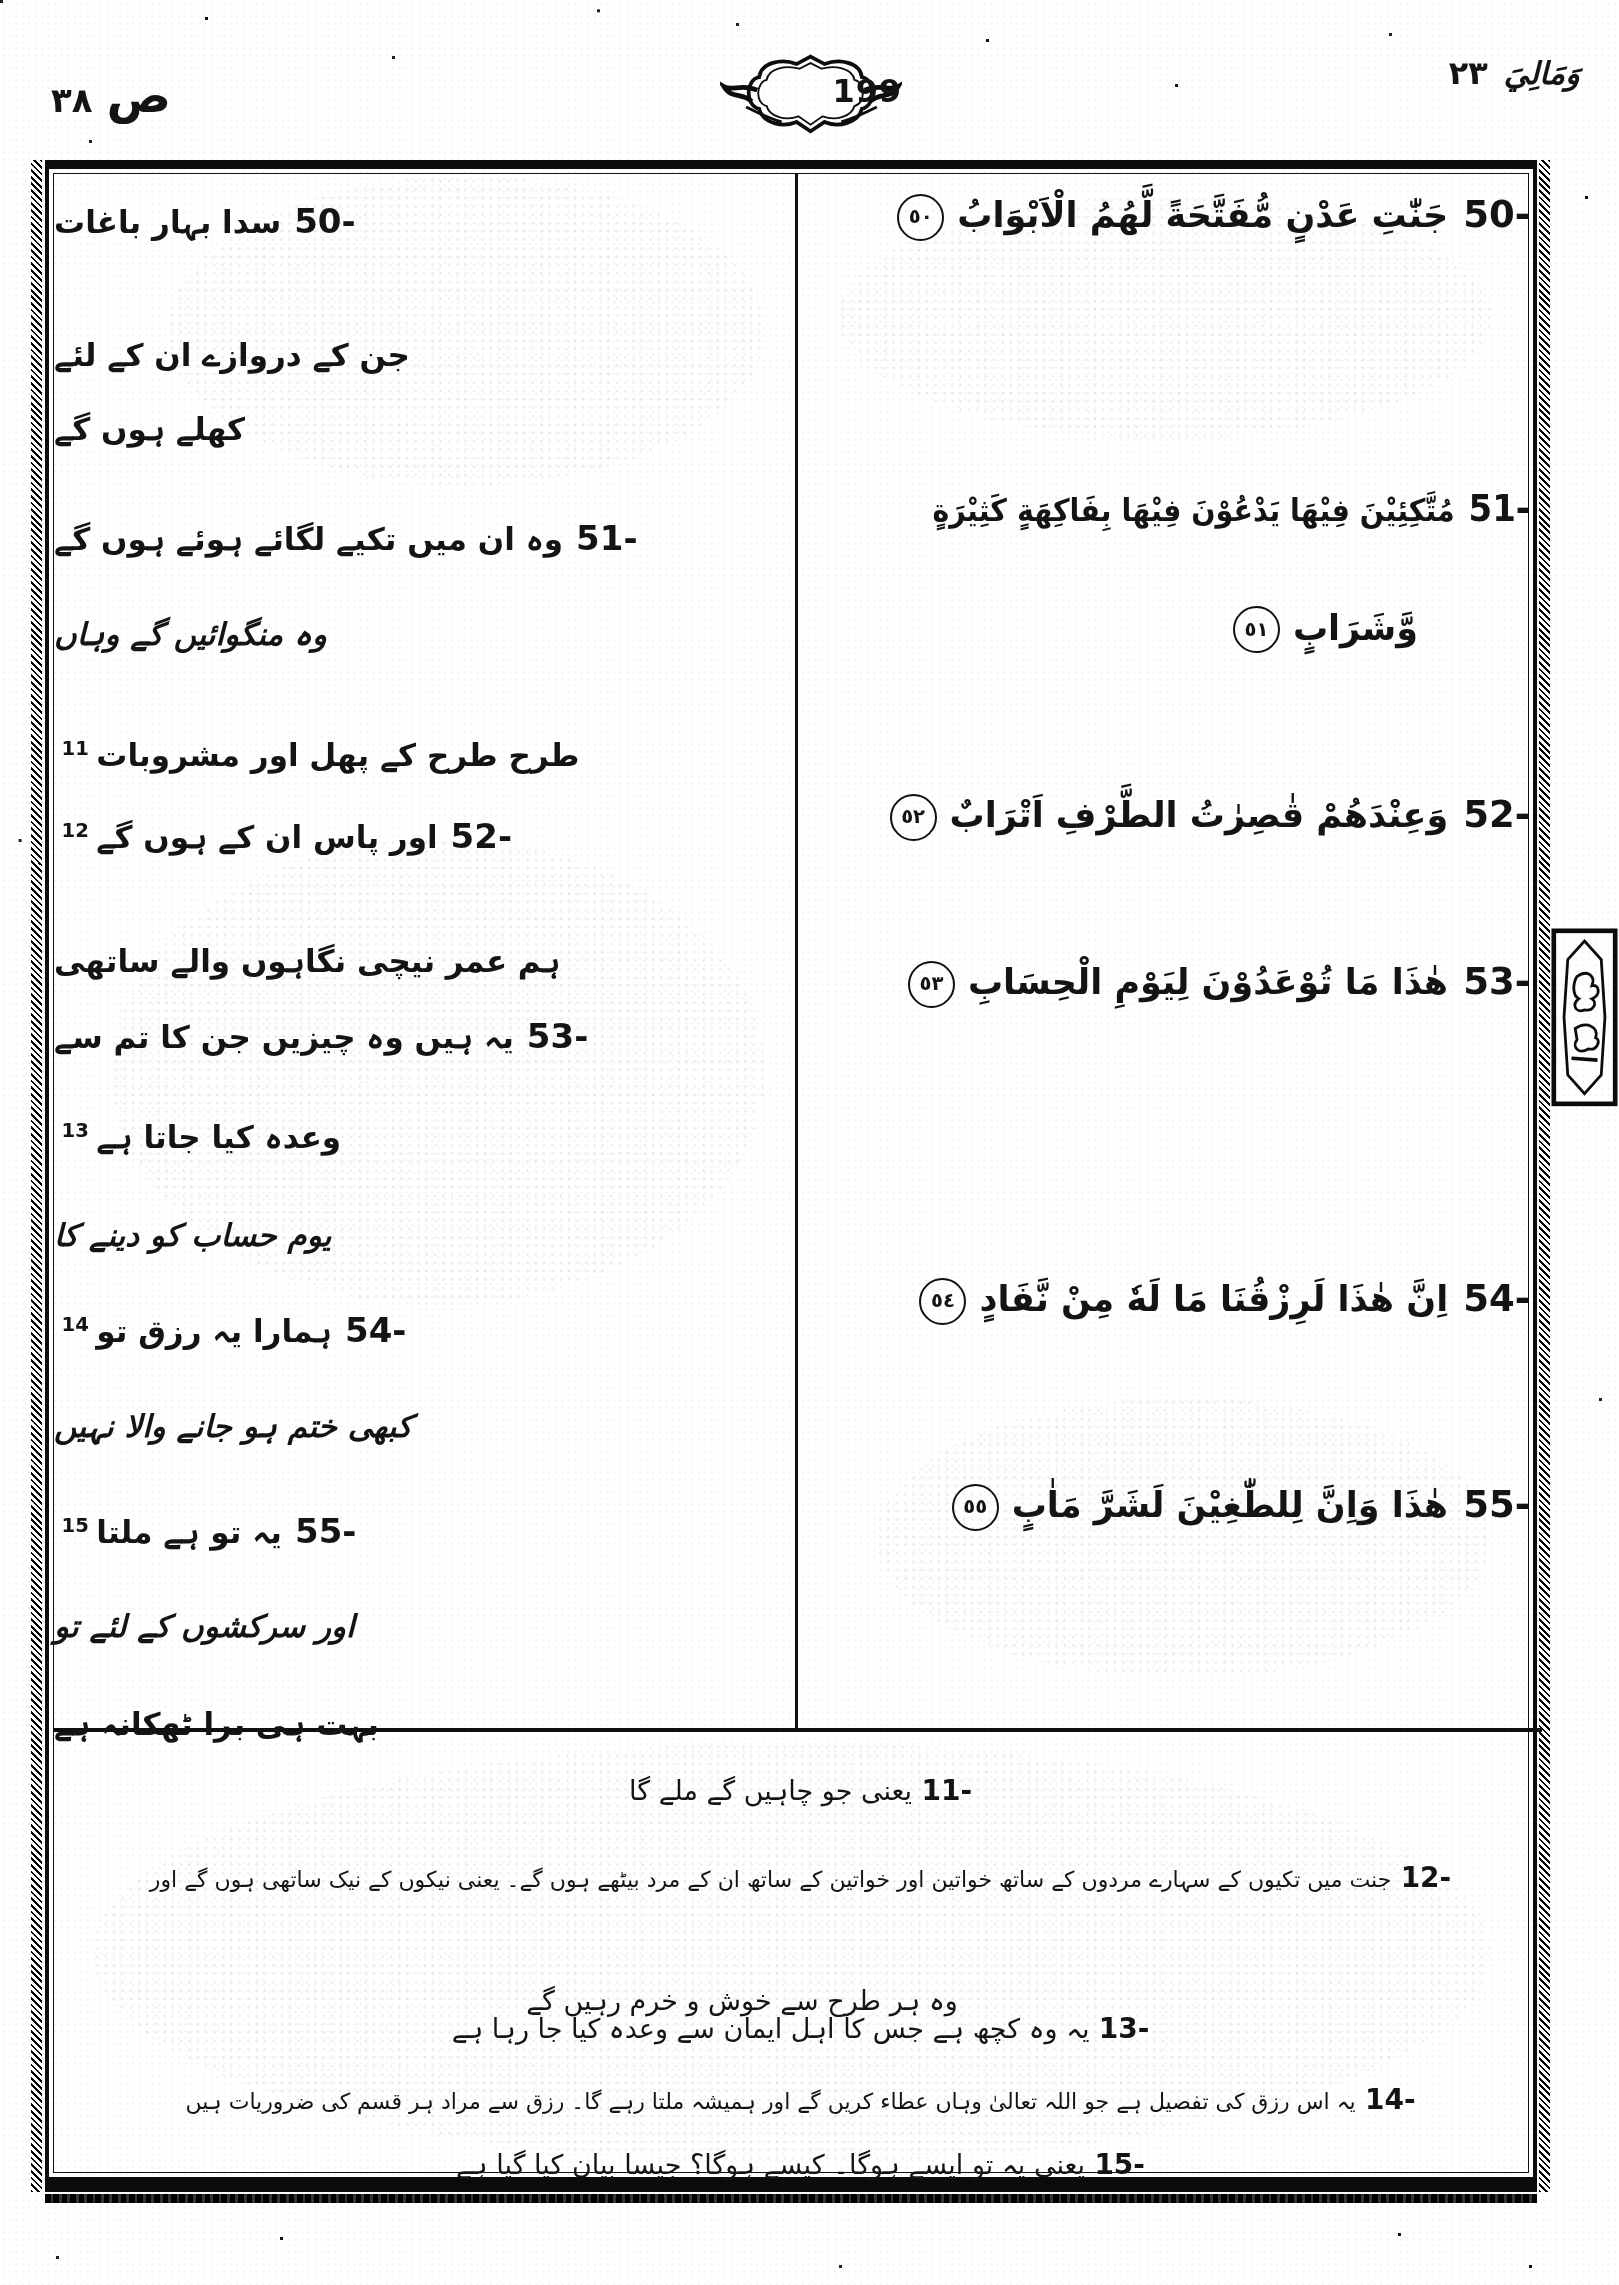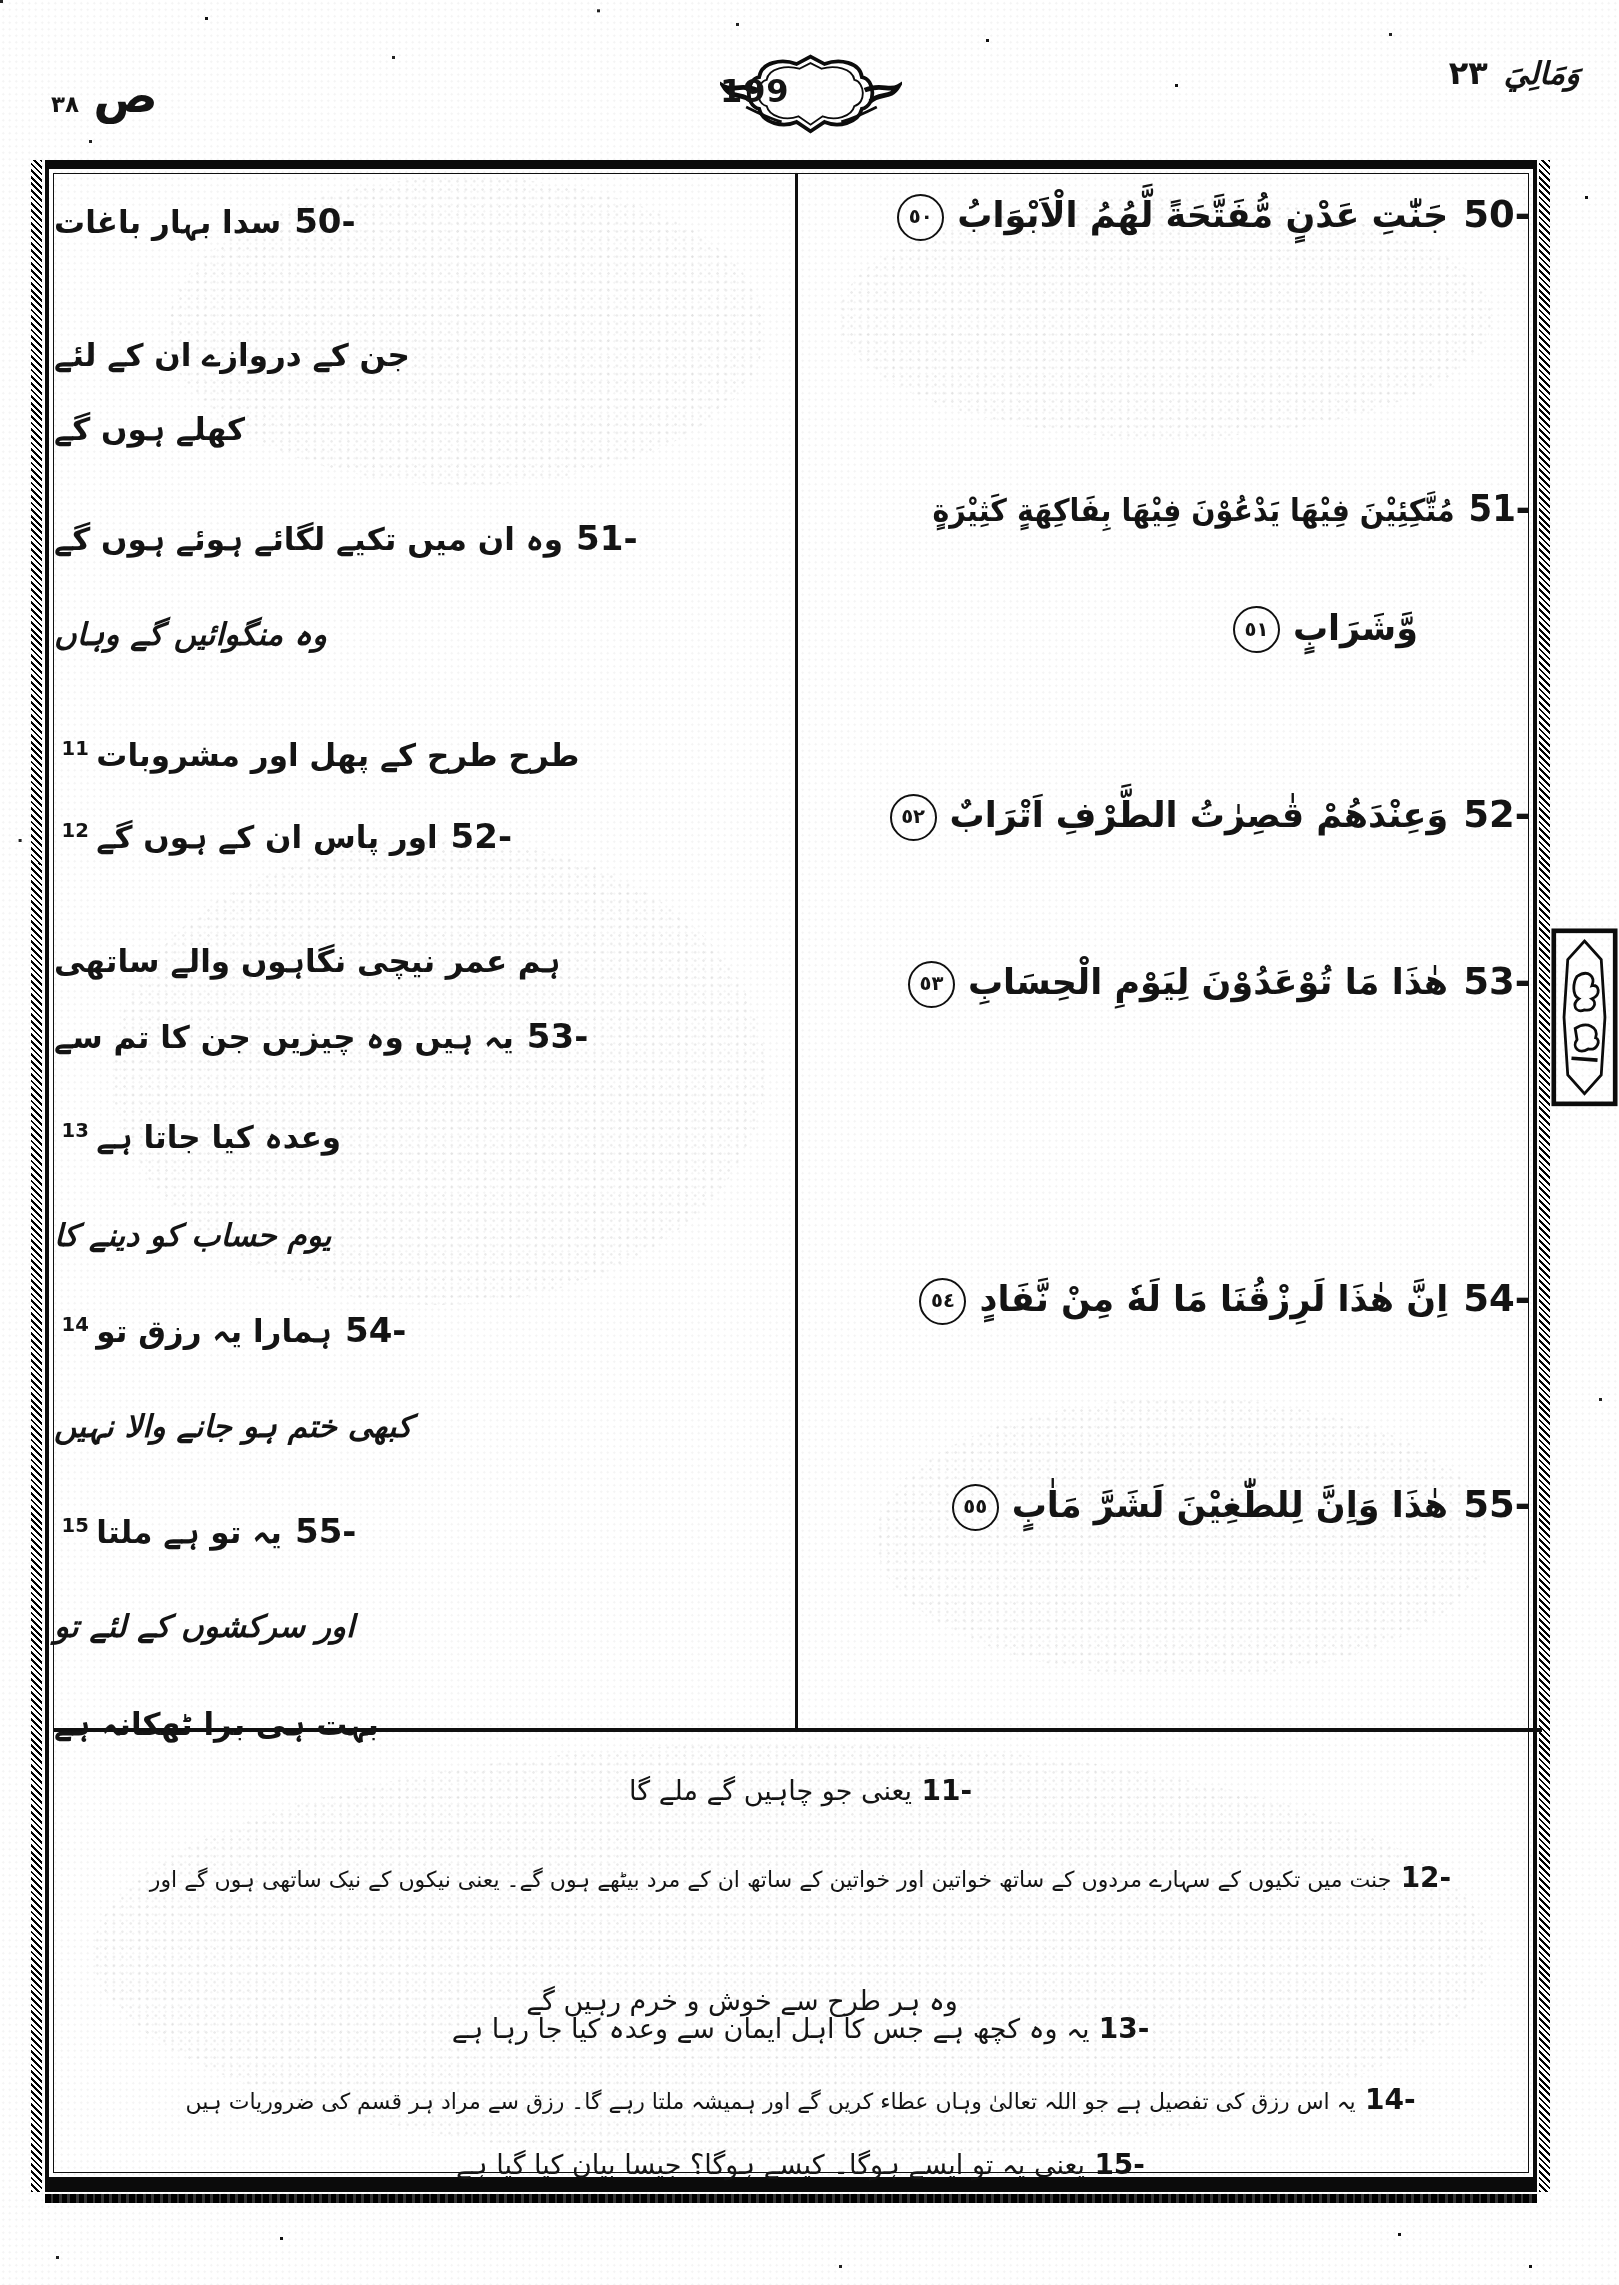--- a/index.html
+++ b/index.html
@@ -23,28 +23,28 @@
   }
   .specks{position:absolute;top:0;left:0;width:2.8px;height:2.8px;background:#222;z-index:2;
     box-shadow:205px 17px #111,597px 9.3px #222,986px 39px #111,1389px 33px #222,
       89px 140px #222,1585px 196px #111,18.6px 839px #222,1599px 1398px #222,
       280px 2237px #111,839px 2265px #222,1398px 2233px #111,56px 2256px #222,
       392px 56px #222,1175px 84px #111,736px 23px #222,1529px 2265px #111;}
   
   .header{position:absolute;top:0;left:0;width:100%;height:154px;z-index:5;}
   .hdr-left{position:absolute;left:51px;top:67px;direction:rtl;white-space:nowrap;}
   .hdr-left .surah{font-size:48px;font-weight:700;}
-  .hdr-left .num{font-size:23px;font-weight:700;margin-right:9.3px;}
+  .hdr-left .num{font-size:34px;font-weight:700;margin-right:9.3px;}
   .hdr-right{position:absolute;right:39px;top:54px;direction:rtl;white-space:nowrap;}
   .hdr-right .name{font-size:31px;font-weight:700;font-style:italic;}
   .hdr-right .num{font-size:32px;font-weight:700;margin-right:11.2px;}
   .medallion{position:absolute;left:720px;top:51px;width:182px;height:86px;}
   .medallion svg{position:absolute;inset:0;}
   .medallion .pg{
-    position:absolute;left:0;right:0;top:20.5px;text-align:left;
+    position:absolute;left:0;right:0;top:20.5px;text-align:right;
     font-size:32px;font-weight:700;letter-spacing:0.9px;direction:ltr;
   }
   
   .frame{
     position:absolute;left:45px;top:160px;width:1492px;height:2032px;z-index:3;
     border-top:9.3px solid #0b0b0b;border-bottom:15px solid #0b0b0b;
     border-left:4.7px solid #0b0b0b;border-right:4.7px solid #0b0b0b;
     background:transparent;box-sizing:border-box;
   }
   .frame-inner{position:absolute;inset:3.7px;border:1.9px solid #101010;}

